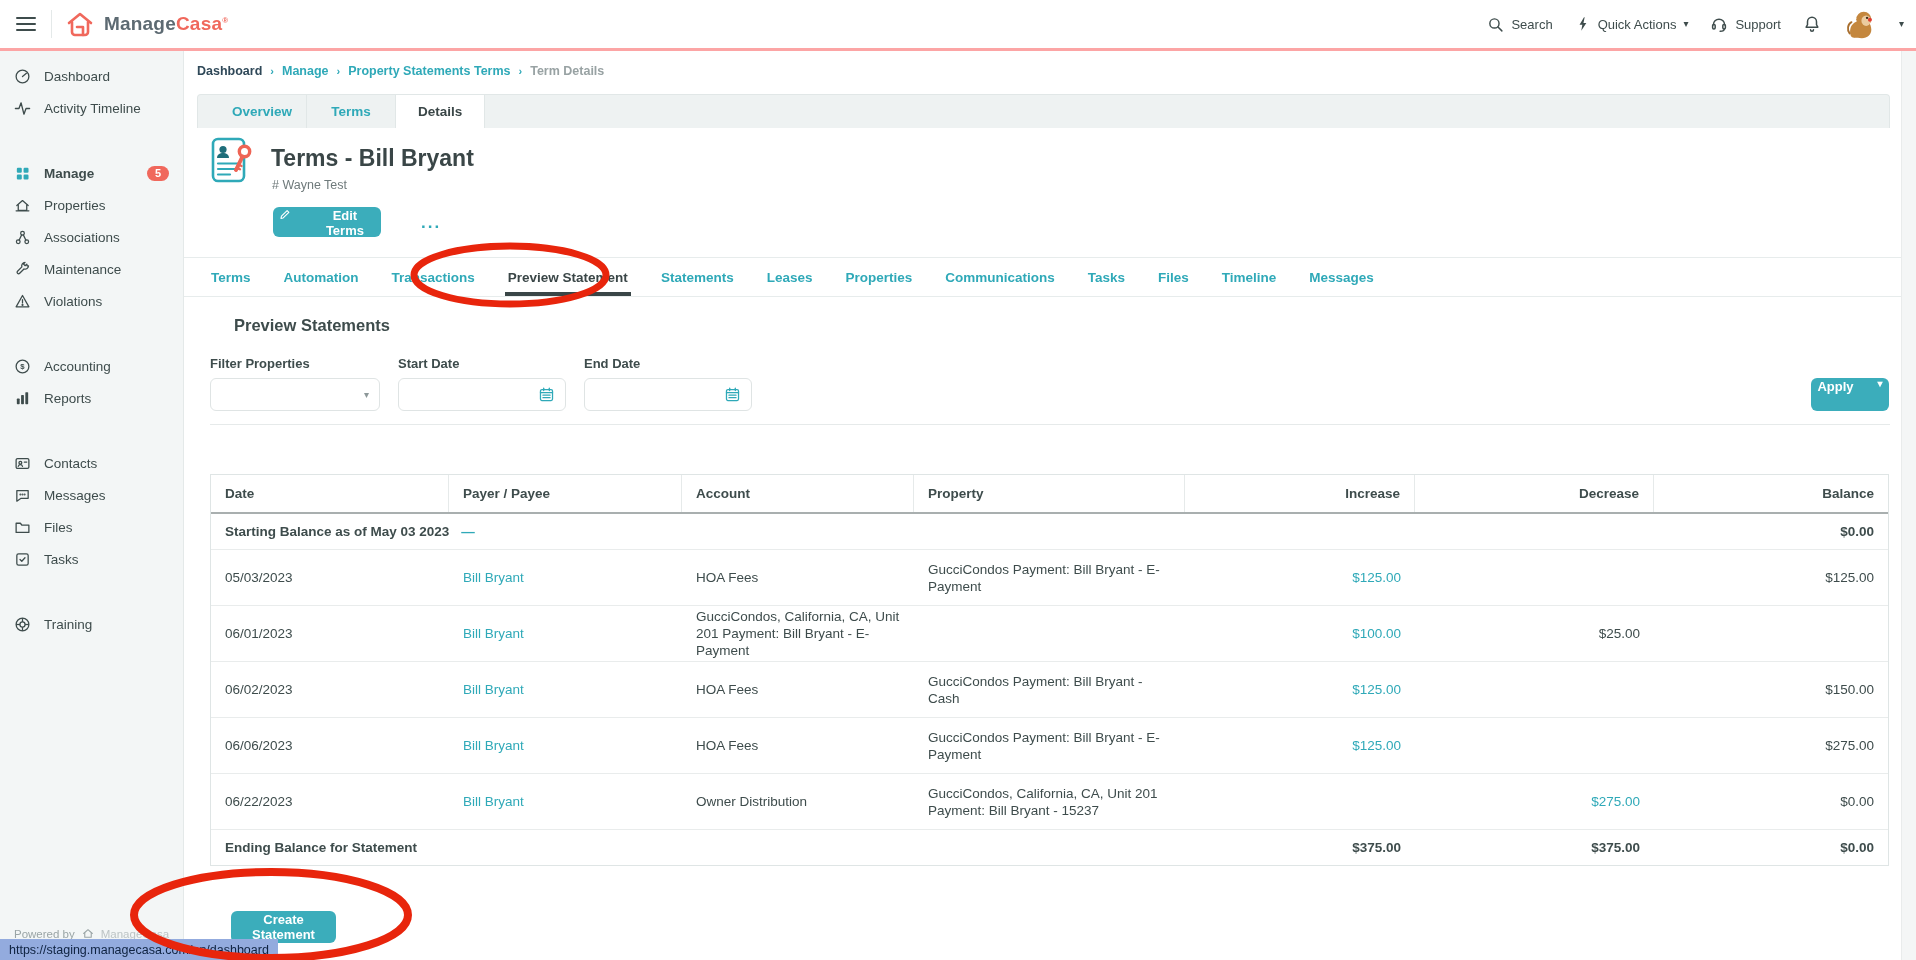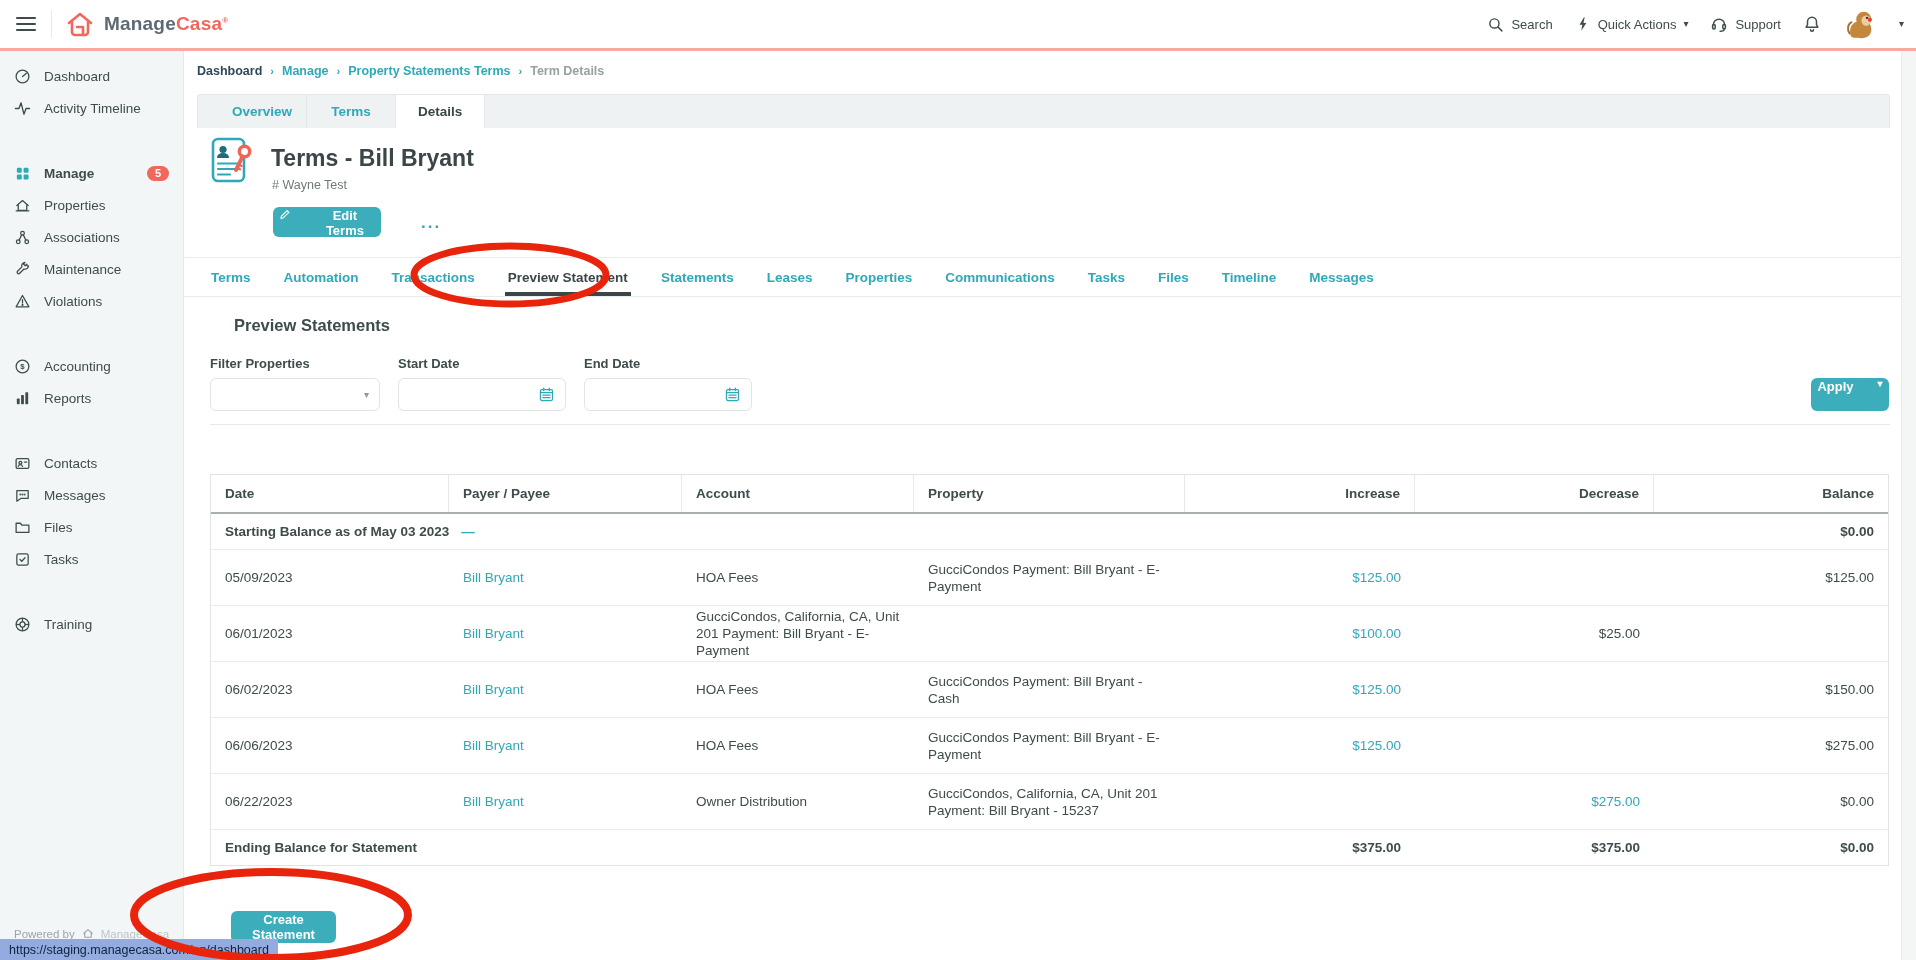--- a/index.html
+++ b/index.html
@@ -416,21 +416,21 @@
       <div class="cell span4">
         <span>Starting Balance as of May 03 2023</span>
         <span class="dash">—</span>
       </div>
       <div class="cell num"></div>
       <div class="cell num"></div>
       <div class="cell num">$0.00</div>
     </div>
 
     <div class="trow drow">
-      <div class="cell">05/09/2023</div>
+      <div class="cell">05/03/2023</div>
       <div class="cell payer">Bill Bryant</div>
       <div class="cell">HOA Fees</div>
       <div class="cell prop">GucciCondos Payment: Bill Bryant - E-Payment</div>
       <div class="cell num inc">$125.00</div>
       <div class="cell num dec"></div>
       <div class="cell num bal">$125.00</div>
     </div>
 
     <div class="trow drow">
       <div class="cell">06/01/2023</div>

